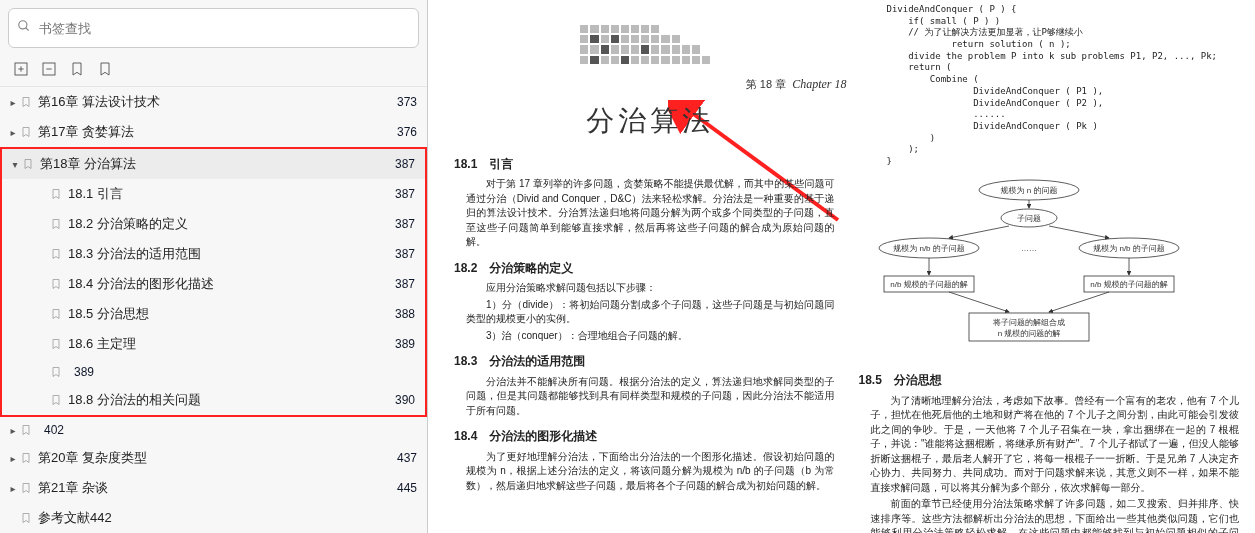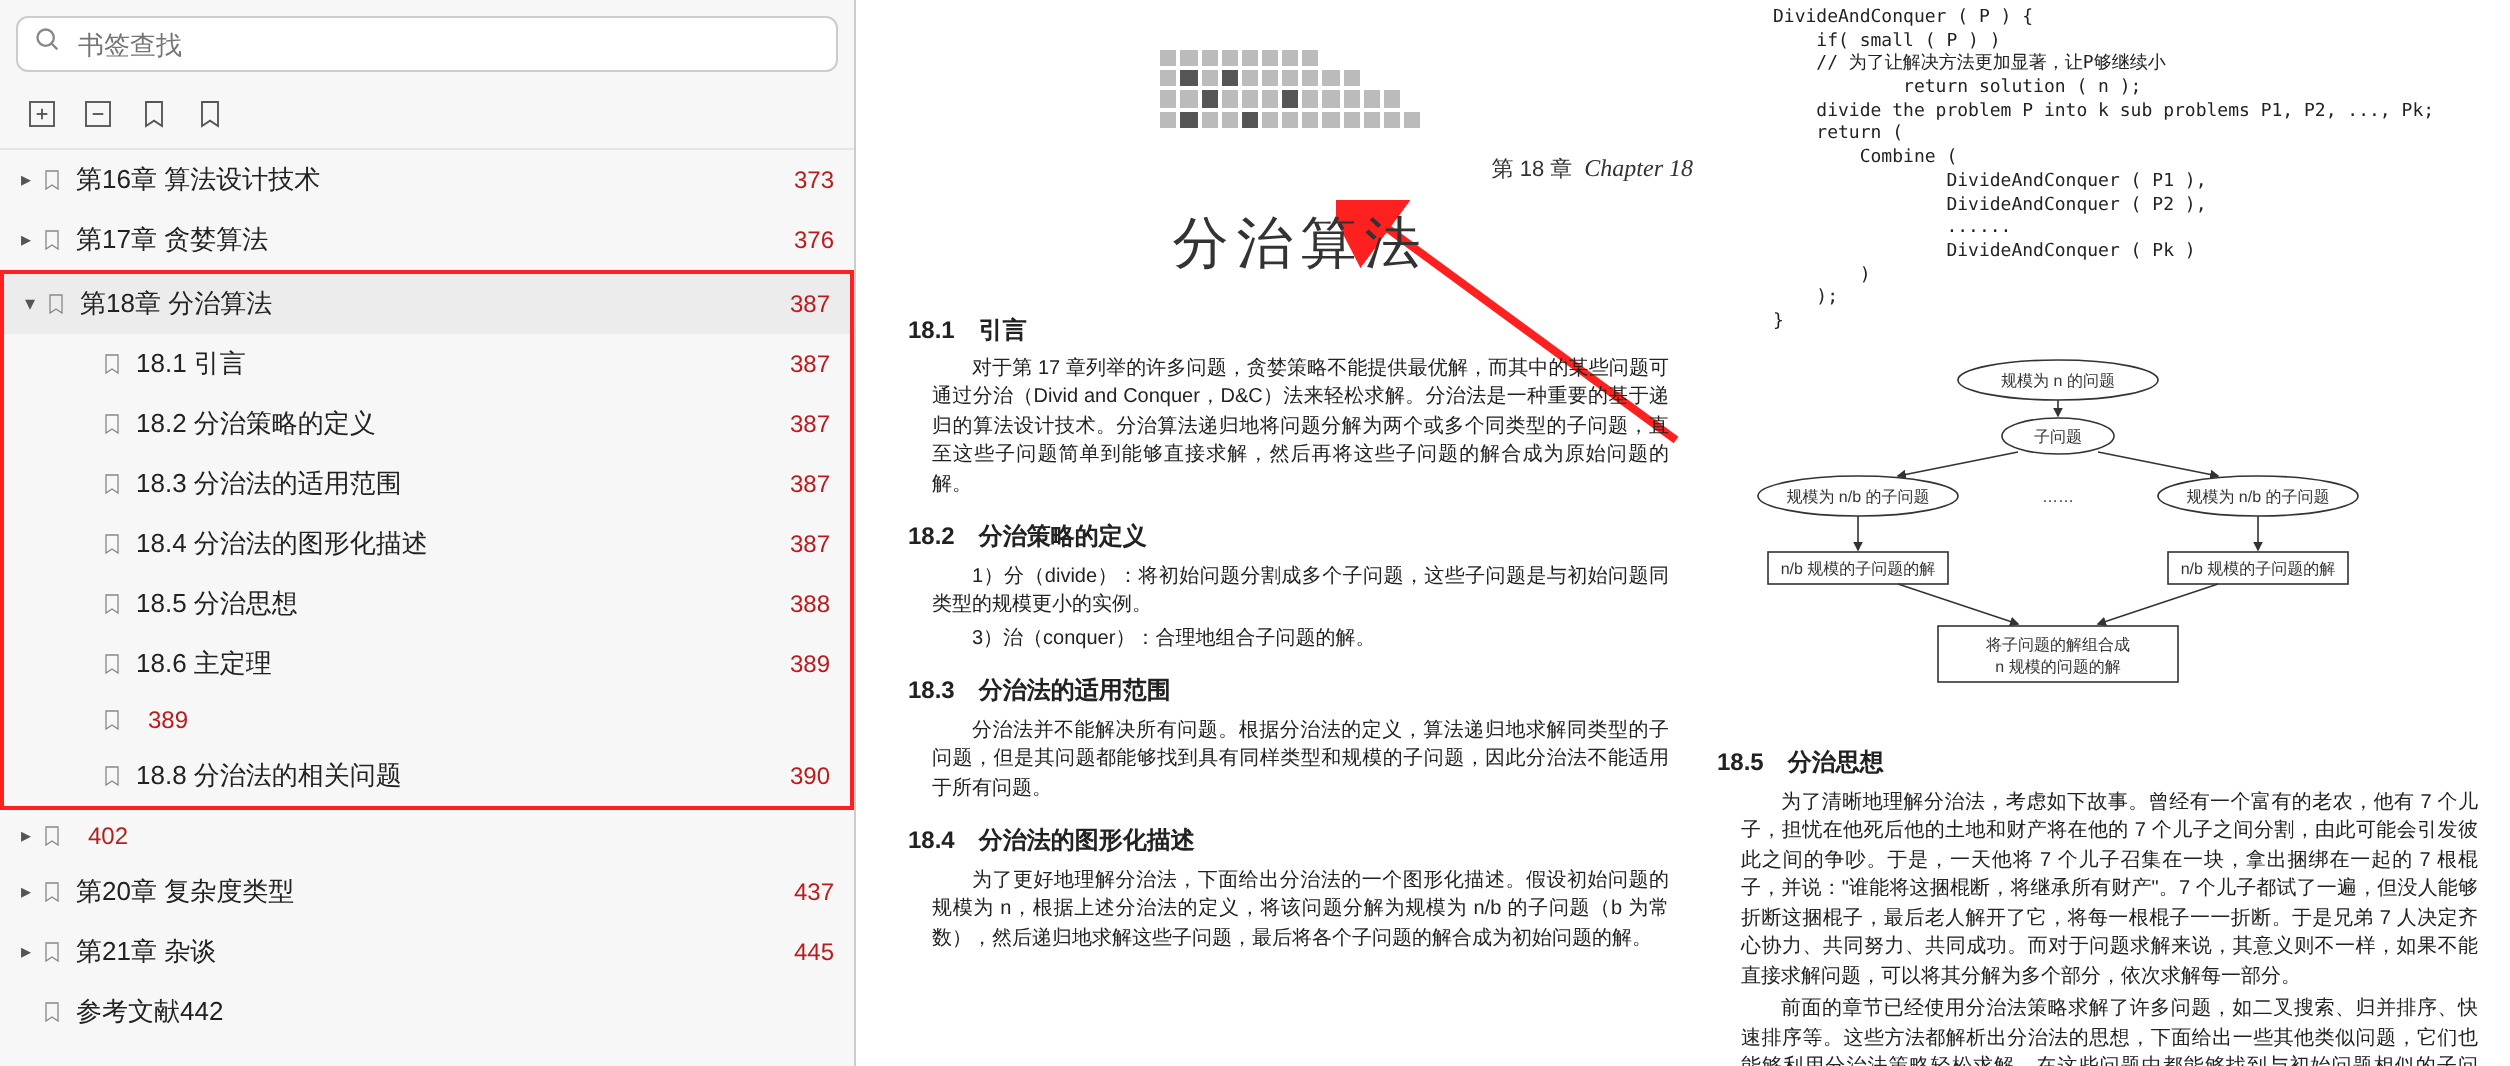--- a/index.html
+++ b/index.html
@@ -1,32 +1,32 @@
 <!DOCTYPE html>
 <html><head>
   <meta charset="utf-8">
   <style>
     * { margin: 0; padding: 0; box-sizing: border-box; }
     body { font-family: -apple-system, "PingFang SC", sans-serif; width: 1255px; height: 533px; display: flex; overflow: hidden; background: #fff; }
     .sidebar { width: 428px; height: 533px; border-right: 1px solid #ccc; display: flex; flex-direction: column; background: #f7f7f7; }
     .search-row { padding: 8px; }
-    .search-box { width: 100%; height: 28px; border: 1px solid #ccc; border-radius: 6px; background: #fff; display: flex; align-items: center; padding: 0 8px; }
+    .search-box { width: 100%; height: 40px; border: 1px solid #ccc; border-radius: 6px; background: #fff; display: flex; align-items: center; padding: 0 8px; }
     .search-icon svg { width: 14px; height: 14px; stroke: #888; }
     .search-input { border: none; outline: none; font-size: 13px; margin-left: 8px; flex: 1; background: transparent; }
     .toolbar-row { display: flex; gap: 10px; padding: 4px 12px 8px; border-bottom: 1px solid #e5e5e5; }
     .tb-icon { width: 18px; height: 18px; display: flex; align-items: center; justify-content: center; cursor: pointer; color: #666; }
     .tb-icon svg { width: 16px; height: 16px; stroke: #555; fill: none; stroke-width: 1.4; }
     .outline { flex: 1; overflow-y: auto; font-size: 13px; }
     .outline-row { display: flex; align-items: center; padding: 6px 10px 6px 6px; cursor: pointer; position: relative; }
     .outline-row.selected { background: #ececec; }
     .outline-row .caret { width: 14px; text-align: center; font-size: 10px; color: #555; }
     .outline-row .bm-icon { margin-right: 6px; display: flex; }
     .outline-row .bm-icon svg { width: 12px; height: 14px; stroke: #888; fill: none; stroke-width: 1.3; }
     .outline-row .label { flex: 1; color: #222; }
-    .outline-row .page { color: #b91c1c; font-size: 12px; margin-left: 6px; }
+    .outline-row .page { color: #0f172a; font-size: 12px; margin-left: 6px; }
     .outline-row.depth-1 { padding-left: 34px; }
     .red-box { border: 2px solid #ff2020; }
     
     .content { flex: 1; height: 533px; display: flex; gap: 12px; padding: 4px 4px 4px 26px; background: #fff; overflow: hidden; position: relative; }
     .page-col { flex: 1; font-size: 10px; color: #222; line-height: 1.45; position: relative; }
     .page-col h1.title { text-align: center; font-size: 28px; font-weight: 500; color: #333; margin: 8px 0 14px; letter-spacing: 4px; }
     .page-col .chapline { text-align: right; font-size: 11px; color: #333; margin-top: 12px; }
     .page-col .chapline i { font-family: cursive; margin-left: 6px; font-size: 12px; }
     .page-col h2 { font-size: 12px; font-weight: 700; margin: 10px 0 4px; }
     .page-col p { text-indent: 2em; margin: 2px 12px; text-align: justify; }
@@ -335,20 +335,21 @@
         <span></span>
         <span class="e"></span>
       </div>
     <div class="chapline">
       <span>第 18 章</span><i>Chapter 18</i>
     </div>
     <h1 class="title">分治算法</h1>
     <h2>18.1　引言</h2>
     <p>对于第 17 章列举的许多问题，贪婪策略不能提供最优解，而其中的某些问题可通过分治（Divid and Conquer，D&amp;C）法来轻松求解。分治法是一种重要的基于递归的算法设计技术。分治算法递归地将问题分解为两个或多个同类型的子问题，直至这些子问题简单到能够直接求解，然后再将这些子问题的解合成为原始问题的解。</p>
     <h2>18.2　分治策略的定义</h2>
+    <p>应用分治策略求解问题包括以下步骤：</p>
     <p>1）分（divide）：将初始问题分割成多个子问题，这些子问题是与初始问题同类型的规模更小的实例。</p>
     <p>3）治（conquer）：合理地组合子问题的解。</p>
     <h2>18.3　分治法的适用范围</h2>
     <p>分治法并不能解决所有问题。根据分治法的定义，算法递归地求解同类型的子问题，但是其问题都能够找到具有同样类型和规模的子问题，因此分治法不能适用于所有问题。</p>
     <h2>18.4　分治法的图形化描述</h2>
     <p>为了更好地理解分治法，下面给出分治法的一个图形化描述。假设初始问题的规模为 n，根据上述分治法的定义，将该问题分解为规模为 n/b 的子问题（b 为常数），然后递归地求解这些子问题，最后将各个子问题的解合成为初始问题的解。</p>
   </div>
 
   <div class="page-col">
     <div class="code">DivideAndConquer ( P ) {

